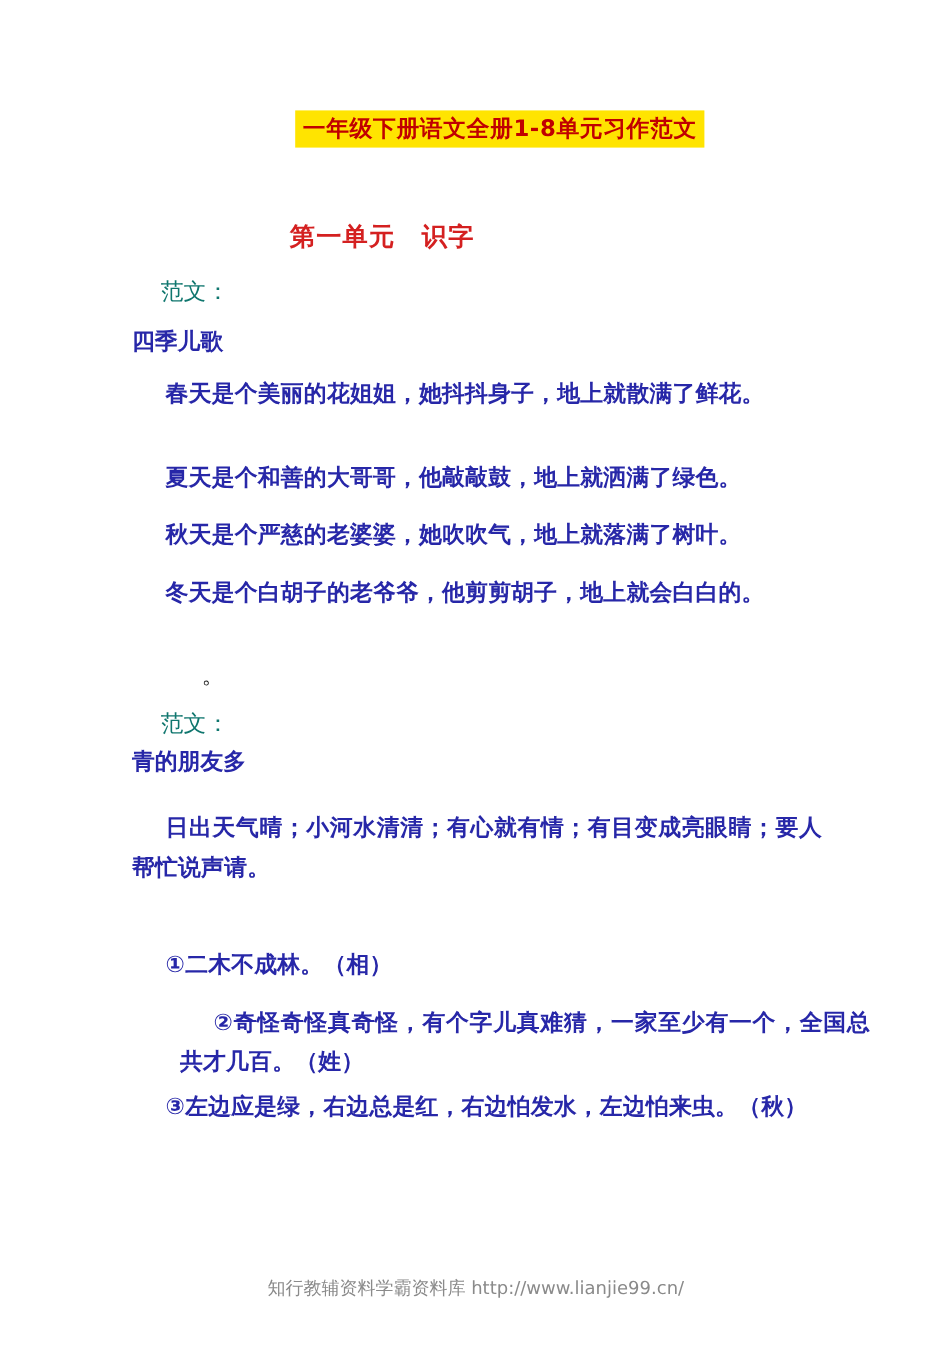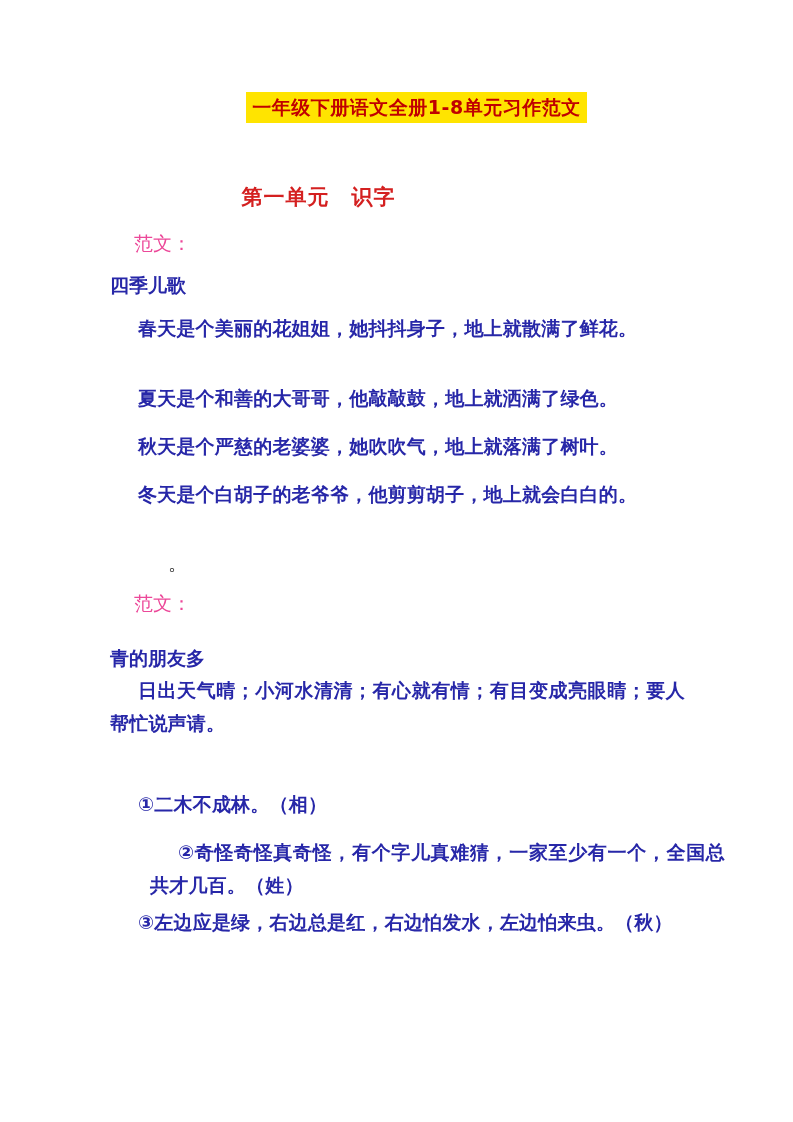--- a/index.html
+++ b/index.html
@@ -61,21 +61,21 @@
   }
 
   
   .block {
     position: absolute;
     left: 110px;
     width: 575px;
   }
 
   .label-black {
-    color: #ec4899;
+    color: #0f766e;
     font-size: 19px;
     line-height: 30px;
     text-indent: 24px;
     font-weight: normal;
   }
 
   .lone-mark {
     color: #1a1a1a;
     font-size: 19px;
     line-height: 30px;
@@ -134,24 +134,25 @@
   <div class="block para-blue" style="top:382px;">夏天是个和善的大哥哥，他敲敲鼓，地上就洒满了绿色。</div>
 
   <div class="block para-blue" style="top:430px;">秋天是个严慈的老婆婆，她吹吹气，地上就落满了树叶。</div>
 
   <div class="block para-blue" style="top:478px;">冬天是个白胡子的老爷爷，他剪剪胡子，地上就会白白的。</div>
 
   <div class="block lone-mark" style="top:548px;">。</div>
 
   <div class="block label-black" style="top:588px;">范文：</div>
 
-  <div class="block subtitle-blue" style="top:643px;">青的朋友多</div>
+  <div class="block subtitle-blue" style="top:620px;">青的朋友多</div>
 
   <div class="block para-blue" style="top:674px;font-family:Liberation Serif, serif;">日出天气晴；小河水清清；有心就有情；有目变成亮眼睛；要人帮忙说声请。</div>
 
   <div class="block para-blue" style="top:788px;">①二木不成林。（相）</div>
 
   <div class="block para-blue" style="top:836px;margin-left:40px;">②奇怪奇怪真奇怪，有个字儿真难猜，一家至少有一个，全国总共才几百。（姓）</div>
 
   <div class="block para-blue" style="top:906px;">③左边应是绿，右边总是红，右边怕发水，左边怕来虫。（秋）</div>
 
+  <div class="footer">知行教辅资料学霸资料库 http://www.lianjie99.cn/</div>
 
 </div>
 
 </body></html>

